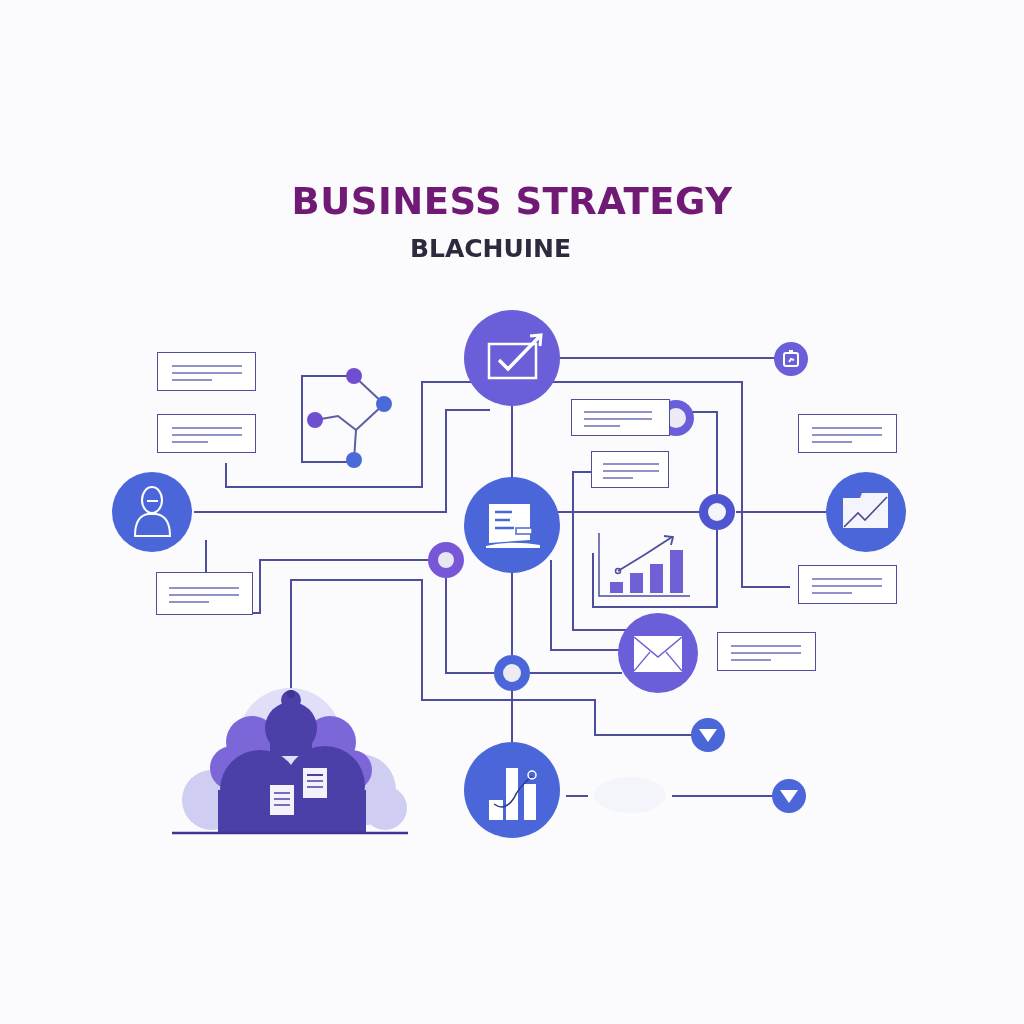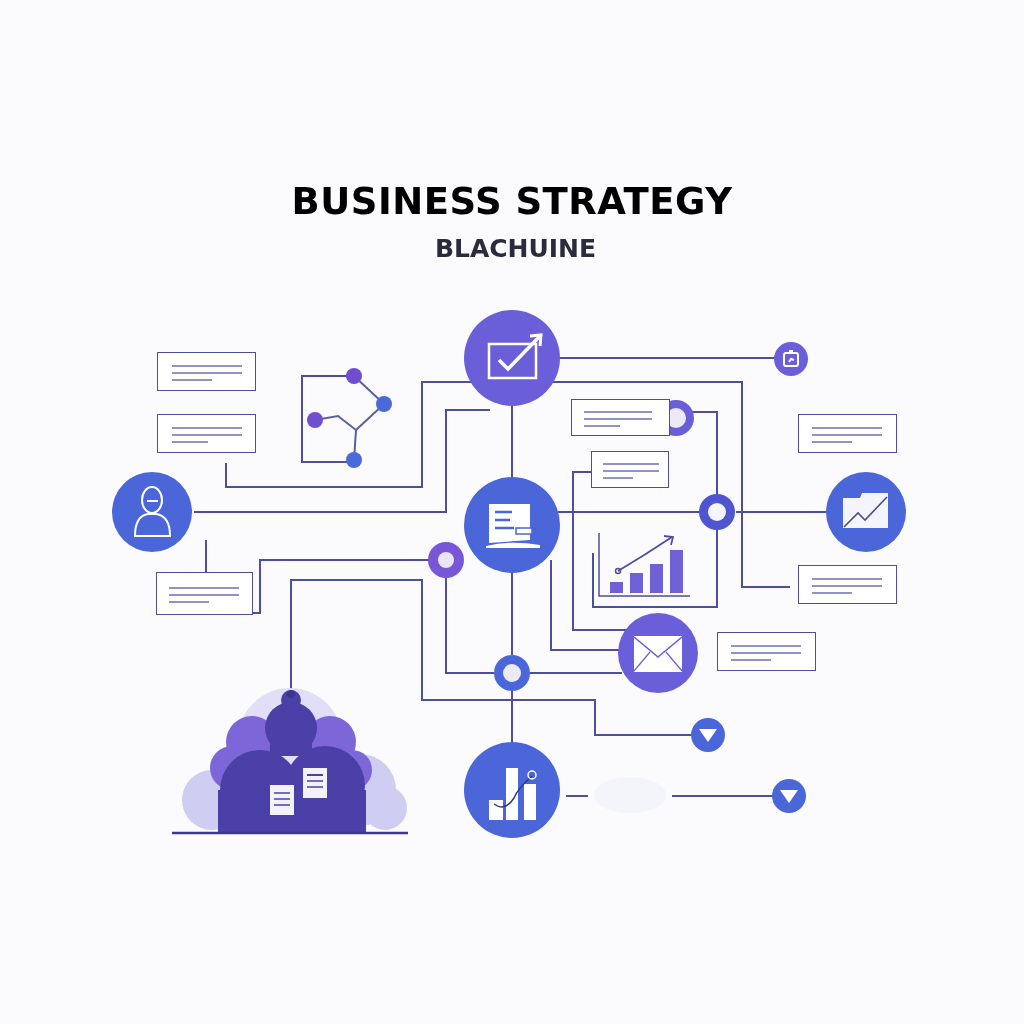--- a/index.html
+++ b/index.html
@@ -5,26 +5,26 @@
   html, body { margin:0; padding:0; }
   body {
     width:1024px; height:1024px; overflow:hidden;
     background:#fbfbfd;
     font-family:"Liberation Sans", sans-serif;
     position:relative;
   }
   .title {
     position:absolute; left:0; width:1024px; top:180px;
     text-align:center; font-family:"DejaVu Sans", sans-serif;
-    font-weight:bold; font-size:37px; color:#000000; letter-spacing:0.5px;
+    font-weight:bold; font-size:37px; color:#701a75; letter-spacing:0.5px;
   }
   .subtitle {
     position:absolute; left:0; width:981px; top:234px;
     text-align:center; font-family:"DejaVu Sans", sans-serif;
-    font-weight:bold; font-size:25px; color:#2c2b3d;padding-left:25px;
+    font-weight:bold; font-size:25px; color:#2c2b3d;
   }
   svg.diagram { position:absolute; left:0; top:0; }
   .card {
     position:absolute; background:#fff; border:1.5px solid #4d4f9c;
     box-sizing:border-box;
   }
   .card .ln { position:absolute; height:2px; background:#6a6fb8; opacity:0.75; }
 </style>
 </head>
 <body>

